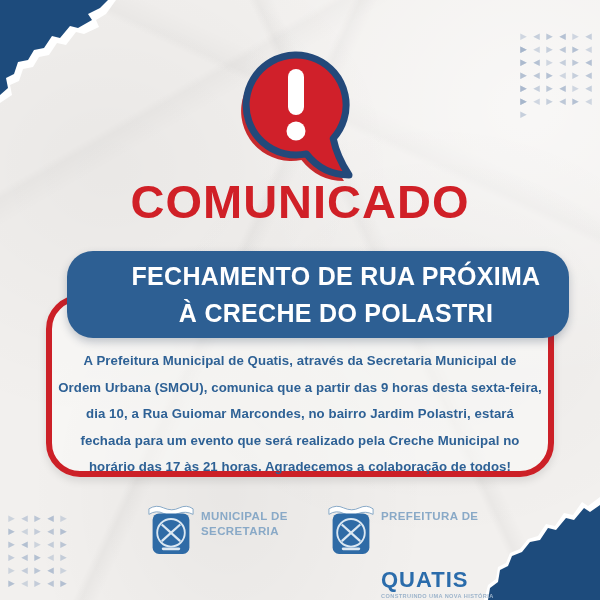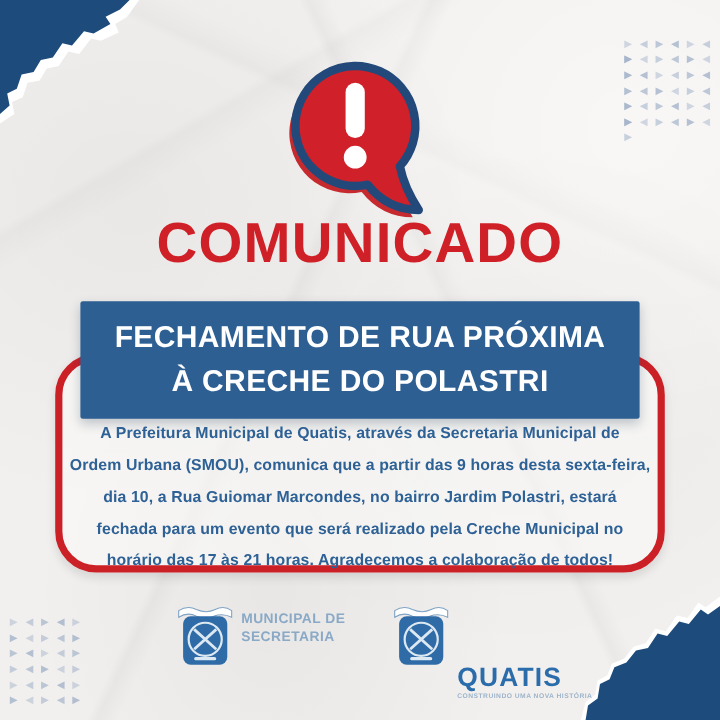--- a/index.html
+++ b/index.html
@@ -25,24 +25,24 @@
   #alert-bubble{position:absolute;left:232px;top:44px;width:132px;height:142px;}
 
   
   #title{
     position:absolute;left:0;top:174px;width:600px;text-align:center;
     font-size:47px;font-weight:900;letter-spacing:1px;color:#d02027;
   }
 
   
   #headline-box{
-    position:absolute;left:67px;top:251px;width:466px;height:98px;
-    background:#2d5f93;border-radius:2px;z-index:3;
+    position:absolute;left:67px;top:251px;width:466px;height:87px;
+    background:#2d5f93;border-radius:26px;z-index:3;
     box-shadow:0 4px 9px rgba(30,50,80,0.25);
-    display:flex;align-items:center;justify-content:center;
+    display:flex;align-items:center;justify-content:center;padding-left:36px;
   }
   #headline-box .headline-text{
     color:#ffffff;font-size:25px;font-weight:bold;letter-spacing:0.3px;
     text-align:center;line-height:37px;white-space:pre-line;
   }
 
   
   #body-box{
     position:absolute;left:46px;top:295px;width:496px;height:170px;
     border:6px solid #cc2027;border-radius:34px;z-index:2;
@@ -148,18 +148,19 @@
   <div id="logo-prefecture" class="logo-group">
     <svg class="crest" width="46" height="54" viewBox="0 0 50 58">
       <path d="M1,6 Q9,1 17,5 Q26,9 34,5 Q42,1 49,6 L49,12 Q41,8 33,11 Q25,15 17,11 Q9,7 1,12 Z" fill="#ffffff" stroke="#7fa3c4" stroke-width="1"></path>
       <rect x="5" y="11" width="40" height="44" rx="7" fill="#2f6ba6"></rect>
       <circle cx="25" cy="32" r="15" fill="none" stroke="#dce8f2" stroke-width="2"></circle>
       <line x1="15" y1="23" x2="35" y2="41" stroke="#dce8f2" stroke-width="2.5"></line>
       <line x1="35" y1="23" x2="15" y2="41" stroke="#dce8f2" stroke-width="2.5"></line>
       <rect x="15" y="48" width="20" height="3" rx="1.5" fill="#dce8f2"></rect>
     </svg>
     <div class="logo-text-col">
+      <div class="logo-light">PREFEITURA DE</div>
       <div class="logo-big">QUATIS</div>
       <div class="logo-tagline">CONSTRUINDO UMA NOVA HISTÓRIA</div>
     </div>
   </div>
 
 </div>
 
 </body></html>

